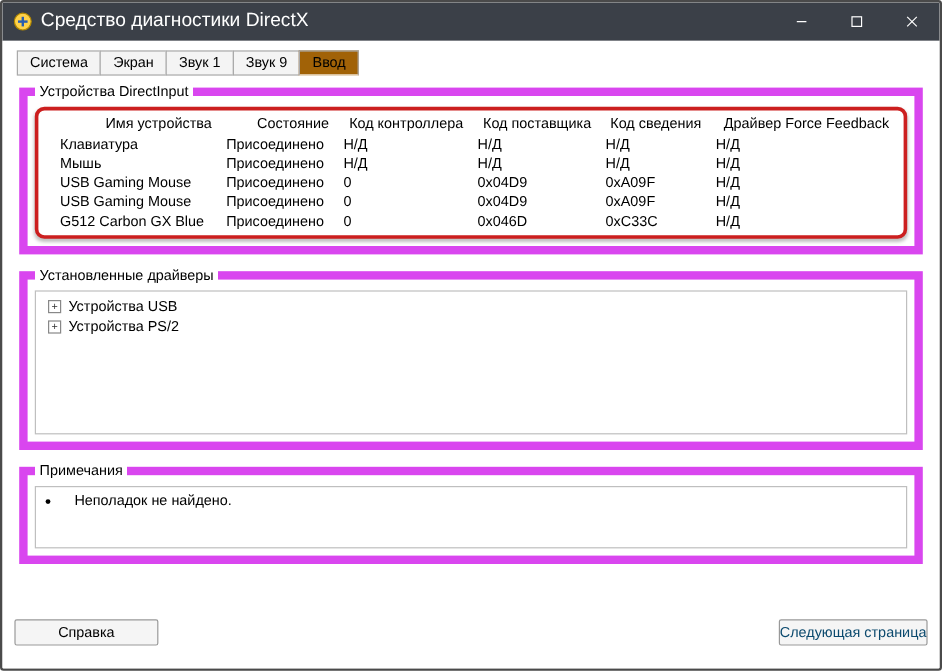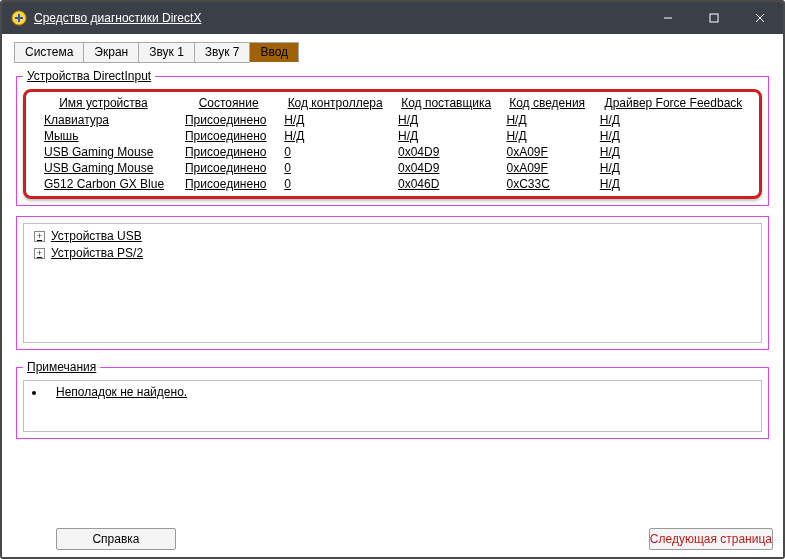--- a/index.html
+++ b/index.html
@@ -1,43 +1,43 @@
 <!DOCTYPE html>
 <html><head>
 <meta charset="utf-8">
 <style>
 * { box-sizing: border-box; margin: 0; padding: 0; font-family: "Segoe UI", Tahoma, sans-serif; font-size: 12px; }
 body { background: #fff; width: 785px; height: 559px; border: 2px solid #4a4a4a; border-radius: 3px; overflow: hidden; }
 .titlebar { background: #3b4048; height: 32px; display: flex; align-items: center; color: #fff; padding-left: 8px; }
 .titlebar .icon { width: 18px; height: 18px; margin-right: 6px; display:flex; align-items:center; justify-content:center; }
-.titlebar .title-text { font-size: 12px; text-decoration: underline; }
+.titlebar .title-text { font-size: 16px; }
 .titlebar .spacer { flex: 1; }
 .titlebar .win-btn { width: 46px; height: 32px; display: flex; align-items: center; justify-content: center; color: #fff; }
 .titlebar .win-btn svg { stroke: #fff; }
 .client { background: #fff; padding: 8px 10px 10px 10px; height: calc(100% - 32px); position:relative; }
 .tabs { display: flex; gap: 0; margin-bottom: 6px; padding-left: 2px; text-align: center; }
 .tab { border: 1px solid #aaa; border-bottom: 1px solid #fff; background: #a16207; padding: 2px 10px 3px 10px; margin-right: -1px; position: relative; }
 .tab.inactive { border-bottom-color: #aaa; background: #f4f4f4; }
 .tab.active { z-index: 2; }
-fieldset { border: 1px solid #d946ef; margin: 0 4px 10px 4px; padding: 6px 6px 6px 6px; text-decoration: underline; }
+fieldset { border: 7px solid #d946ef; margin: 0 4px 10px 4px; padding: 6px 6px 6px 6px; }
 legend { padding: 0 4px; font-size: 12px; }
 .device-table { border: 3px solid #cc1f1f; border-radius: 8px; box-shadow: 0 2px 3px rgba(0,0,0,.25); padding: 2px 4px 4px 4px; background:#fff; }
 table { width: 100%; border-collapse: collapse; }
-th { text-align: center; font-weight: normal; padding: 2px 8px 2px 4px; border-bottom: 0; white-space: nowrap; margin-left: 48px; }
+th { text-align: right; font-weight: normal; padding: 2px 8px 2px 4px; border-bottom: 0; white-space: nowrap; margin-left: 48px; }
 td { padding: 0 8px 0 4px; white-space: nowrap; line-height: 16px; }
 td.first { padding-left: 14px; }
 .drivers-box { border: 1px solid #bfbfbf; background:#fff; min-height: 120px; padding: 4px 6px; }
 .tree-item { display: flex; align-items: center; line-height: 17px; padding-left: 4px; }
 .tree-glyph { width: 11px; height: 11px; border:1px solid #888; display:inline-flex; align-items:center; justify-content:center; margin-right: 6px; font-size:9px; line-height:9px; color:#333; }
 .notes-box { border:1px solid #bfbfbf; background:#fff; min-height: 52px; padding: 4px 8px; }
 .notes-box .note-line { display:flex; align-items:flex-start; gap:20px; }
 .bullet { width:4px; height:4px; background:#000; border-radius:50%; margin-top:6px; }
-.footer { display:flex; gap:10px; padding: 4px 10px 0 10px; position:absolute; left:0; right:0; bottom:7px;margin-left:44px; }
+.footer { display:flex; gap:10px; padding: 4px 10px 0 10px; position:absolute; left:0; right:0; bottom:19px; }
 .btn { border:1px solid #999; background:#f5f5f5; padding:3px 0; min-width:120px; text-align:center; border-radius:2px; }
-.btn.disabled { color:#b91c1c; background:#f5f5f5; }
+.btn.disabled { color:#0c4a6e; background:#f5f5f5; }
 .footer .grow { flex:1; }
 </style>
 </head>
 <body>
 
 <div class="titlebar">
   <span class="icon">
     <svg width="16" height="16" viewBox="0 0 16 16">
       <circle cx="8" cy="8" r="7" fill="#ffd24a" stroke="#b58a00"></circle>
       <rect x="4" y="7" width="8" height="2" fill="#2a5db0"></rect>
@@ -63,21 +63,21 @@
       </svg>
   </div>
 </div>
 
 <div class="client">
 
   <div class="tabs">
     <div class="tab inactive"><span>Система</span></div>
     <div class="tab inactive"><span>Экран</span></div>
     <div class="tab inactive"><span>Звук 1</span></div>
-    <div class="tab inactive"><span>Звук 7</span></div>
+    <div class="tab inactive"><span>Звук 9</span></div>
     <div class="tab active"><span>Ввод</span></div>
   </div>
 
   <fieldset>
     <legend>Устройства DirectInput</legend>
     <div class="device-table">
       <table>
         <thead>
           <tr>
             <th>Имя устройства</th>
@@ -128,20 +128,21 @@
             <td>0x046D</td>
             <td>0xC33C</td>
             <td>Н/Д</td>
           </tr>
         </tbody>
       </table>
     </div>
   </fieldset>
 
   <fieldset>
+    <legend>Установленные драйверы</legend>
     <div class="drivers-box">
       <div class="tree-item">
         <span class="tree-glyph">+</span>
         <span>Устройства USB</span>
       </div>
       <div class="tree-item">
         <span class="tree-glyph">+</span>
         <span>Устройства PS/2</span>
       </div>
     </div>

